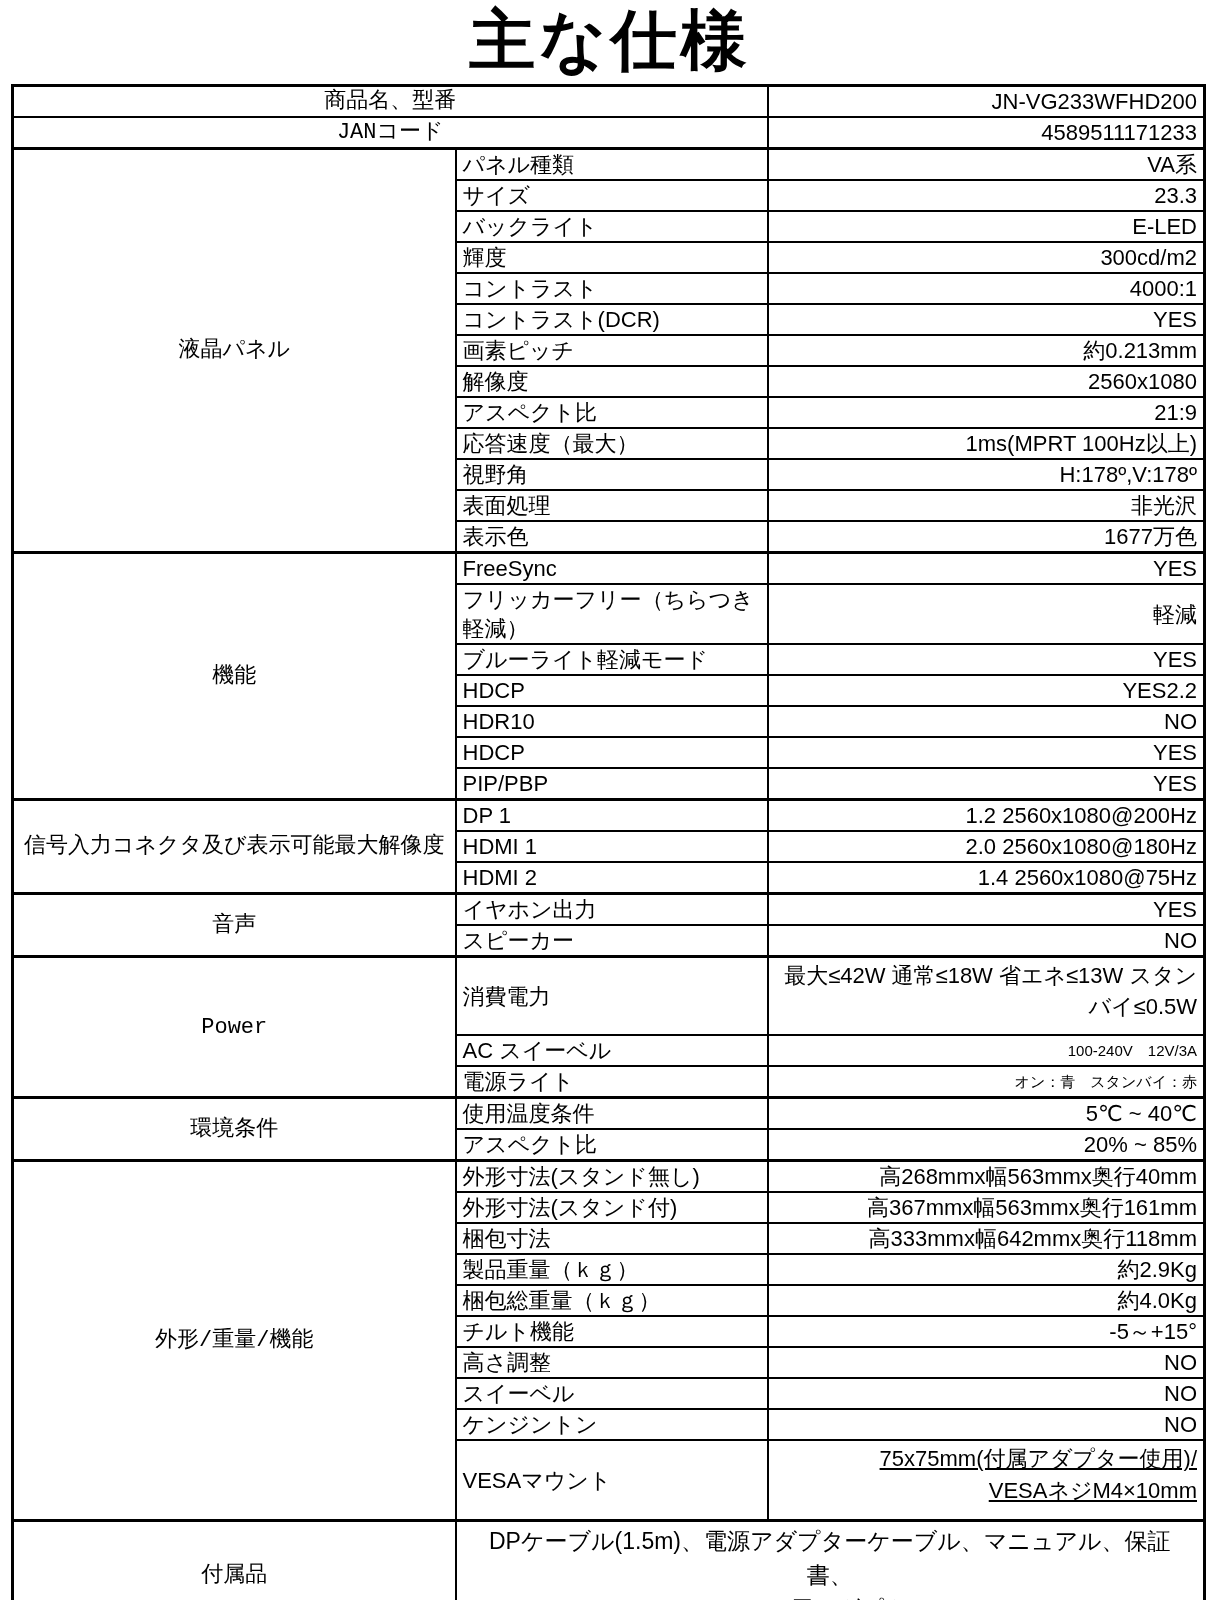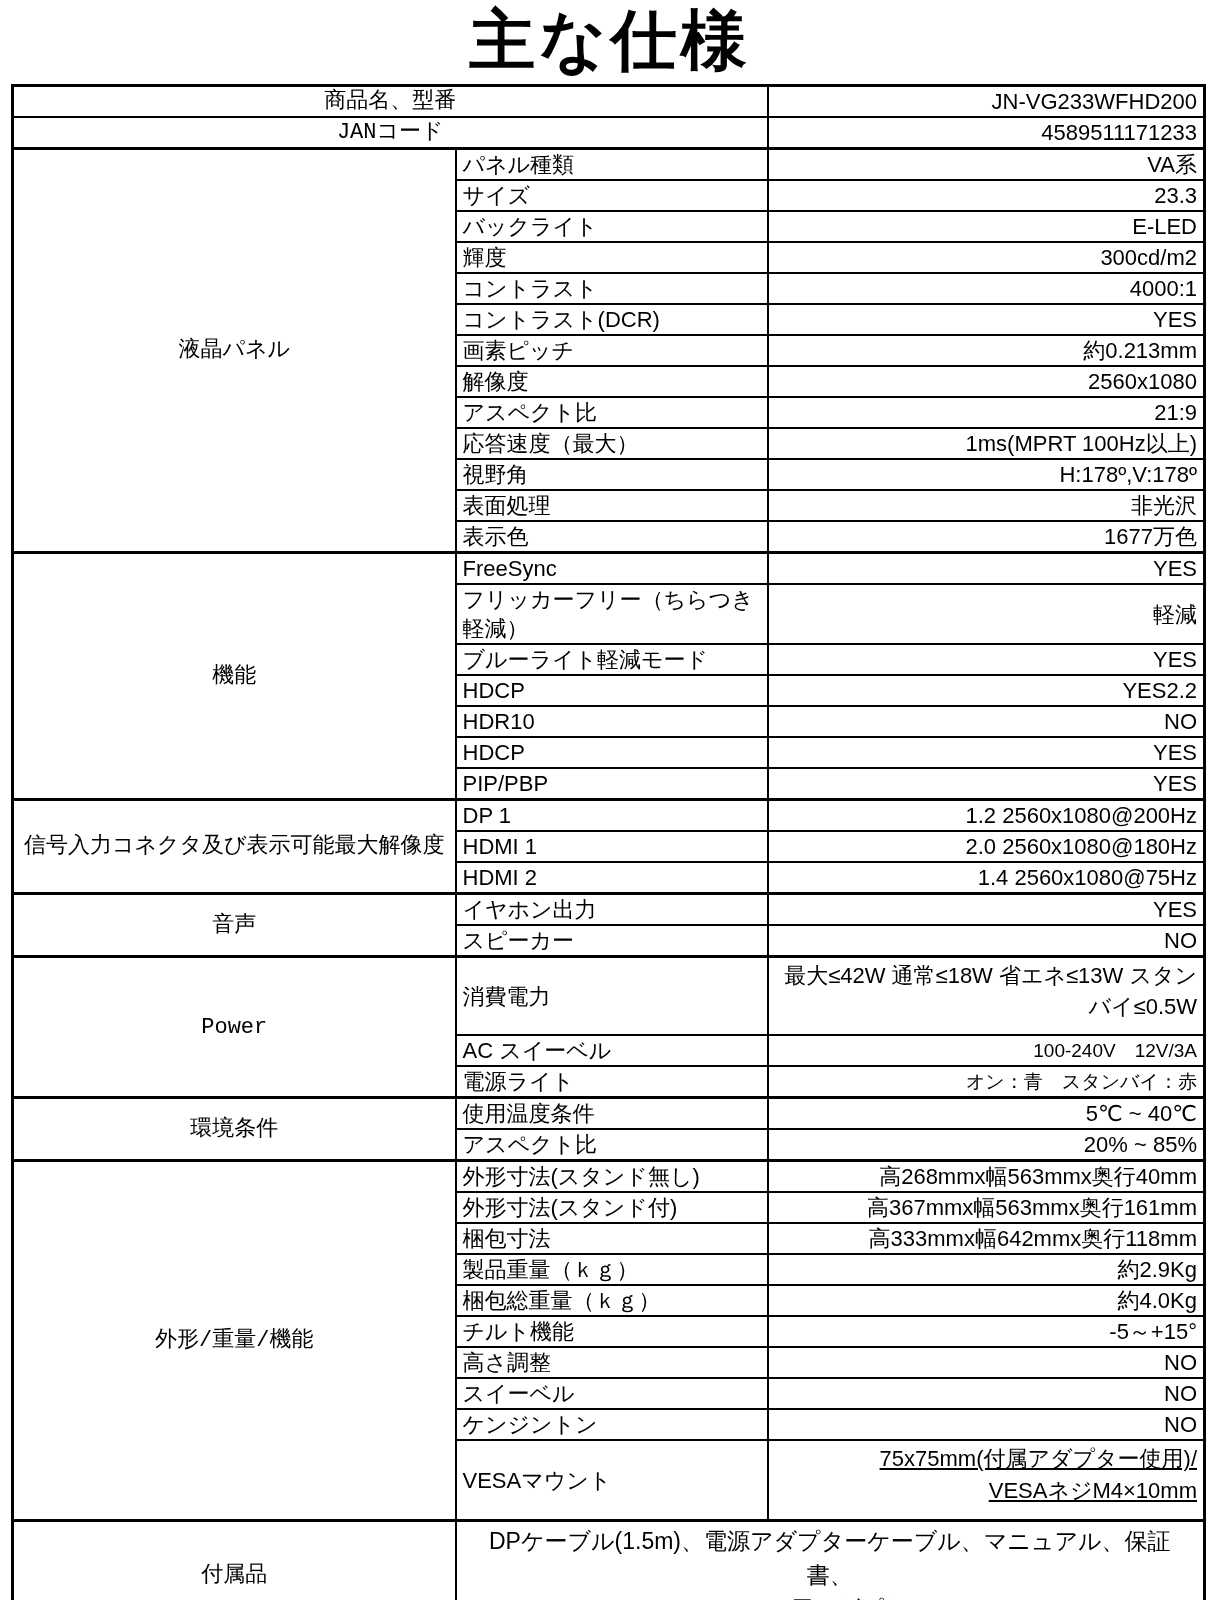--- a/index.html
+++ b/index.html
@@ -41,21 +41,21 @@
     font-size: 22px;
     line-height: 29px;
     vertical-align: middle;
     overflow: hidden;
   }
   tr { height: 29px; }
   tr.sec-start td { border-top: 3px solid #000; }
   td.cat   { text-align: center; font-family: Liberation Mono, monospace; }
   td.lbl   { text-align: left; }
   td.val   { text-align: right; white-space: pre-wrap; }
-  td.val.small { font-size: 19px; }
+  td.val.small { font-size: 15px; }
   td.val.tall  { line-height: 31px; padding-top: 2px; padding-bottom: 12px; }
   td.val .vline { line-height: 32px; text-decoration: underline; }
   td.fullval {
     text-align: center;
     font-size: 23px;
     line-height: 34px;
     padding: 2px 10px;
   }
 </style>
 </head>

